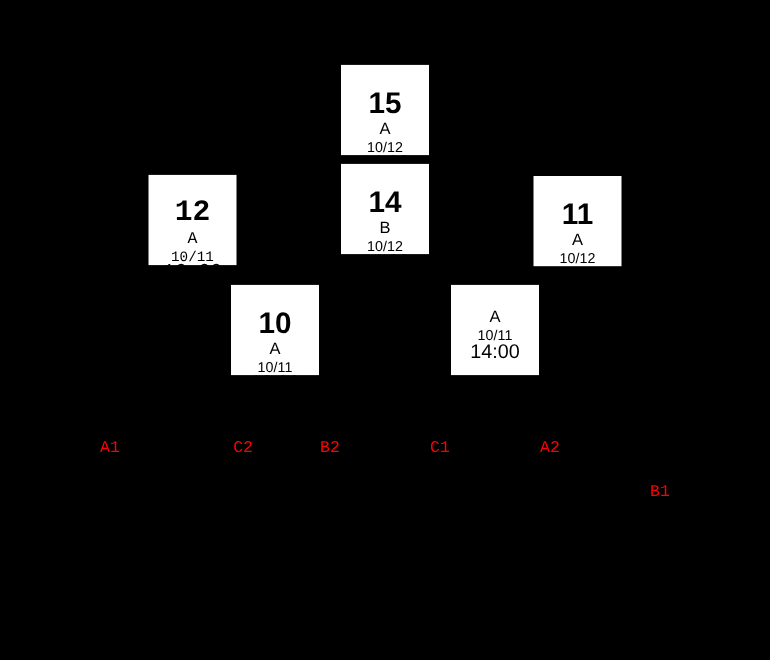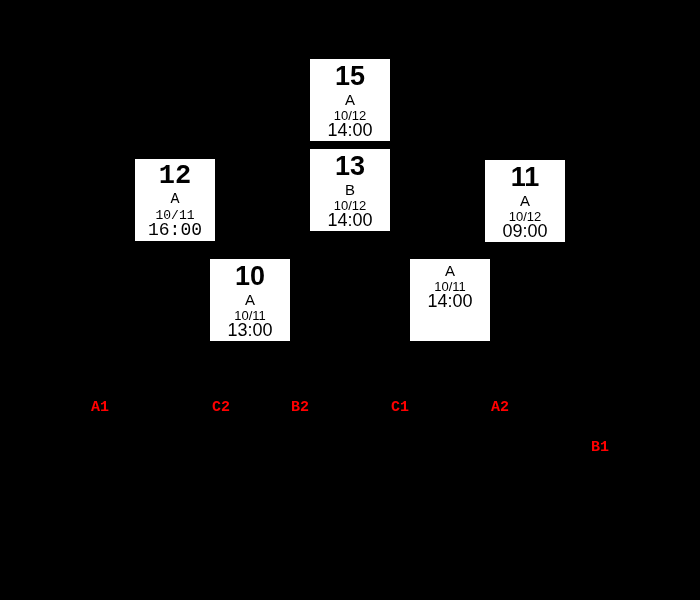--- a/index.html
+++ b/index.html
@@ -14,21 +14,21 @@
     background: #000000;
     font-family: "Liberation Sans", sans-serif;
   }
   .match-box {
     position: absolute;
     width: 80px; height: 82px;
     background: #ffffff;
     color: #000000;
     text-align: center;
     box-sizing: border-box;
-    padding-top: 3px;
+    padding-top: 21px;
   }
   .match-number { font-size: 27px; font-weight: bold; line-height: 29px; letter-spacing: 0px; }
   .match-group  { font-size: 15px; line-height: 17px; }
   .match-date   { font-size: 13px; line-height: 15px; }
   .match-time   { font-size: 18px; line-height: 15px; }
 
   .m10 { left: 210px; top: 259px; }
   .m11 { left: 410px; top: 259px; }
   .m12 { left: 135px; top: 159px; font-family: Liberation Mono, monospace; }
   .m13 { left: 485px; top: 160px; }
@@ -38,21 +38,20 @@
   .seed {
     position: absolute;
     top: 400px;
     width: 60px;
     margin-left: -30px;
     text-align: center;
     font-family: "Liberation Mono", monospace;
     font-size: 15px;
     line-height: 16px;
     color: #ff0000;
-    font-weight: bold;
   }
   .s0 { left: 100px; }
   .s1 { left: 200px; text-align: right; }
   .s2 { left: 300px; }
   .s3 { left: 400px; }
   .s4 { left: 500px; }
   .s5 { left: 600px; margin-top: 40px; }
 </style>
 </head>
 <body>
@@ -60,21 +59,21 @@
 <div class="stage">
 
   <div class="match-box m15">
     <div class="match-number">15</div>
     <div class="match-group">A</div>
     <div class="match-date">10/12</div>
     <div class="match-time">14:00</div>
   </div>
 
   <div class="match-box m14">
-    <div class="match-number">13</div>
+    <div class="match-number">14</div>
     <div class="match-group">B</div>
     <div class="match-date">10/12</div>
     <div class="match-time">14:00</div>
   </div>
 
   <div class="match-box m12">
     <div class="match-number">12</div>
     <div class="match-group">A</div>
     <div class="match-date">10/11</div>
     <div class="match-time">16:00</div>

